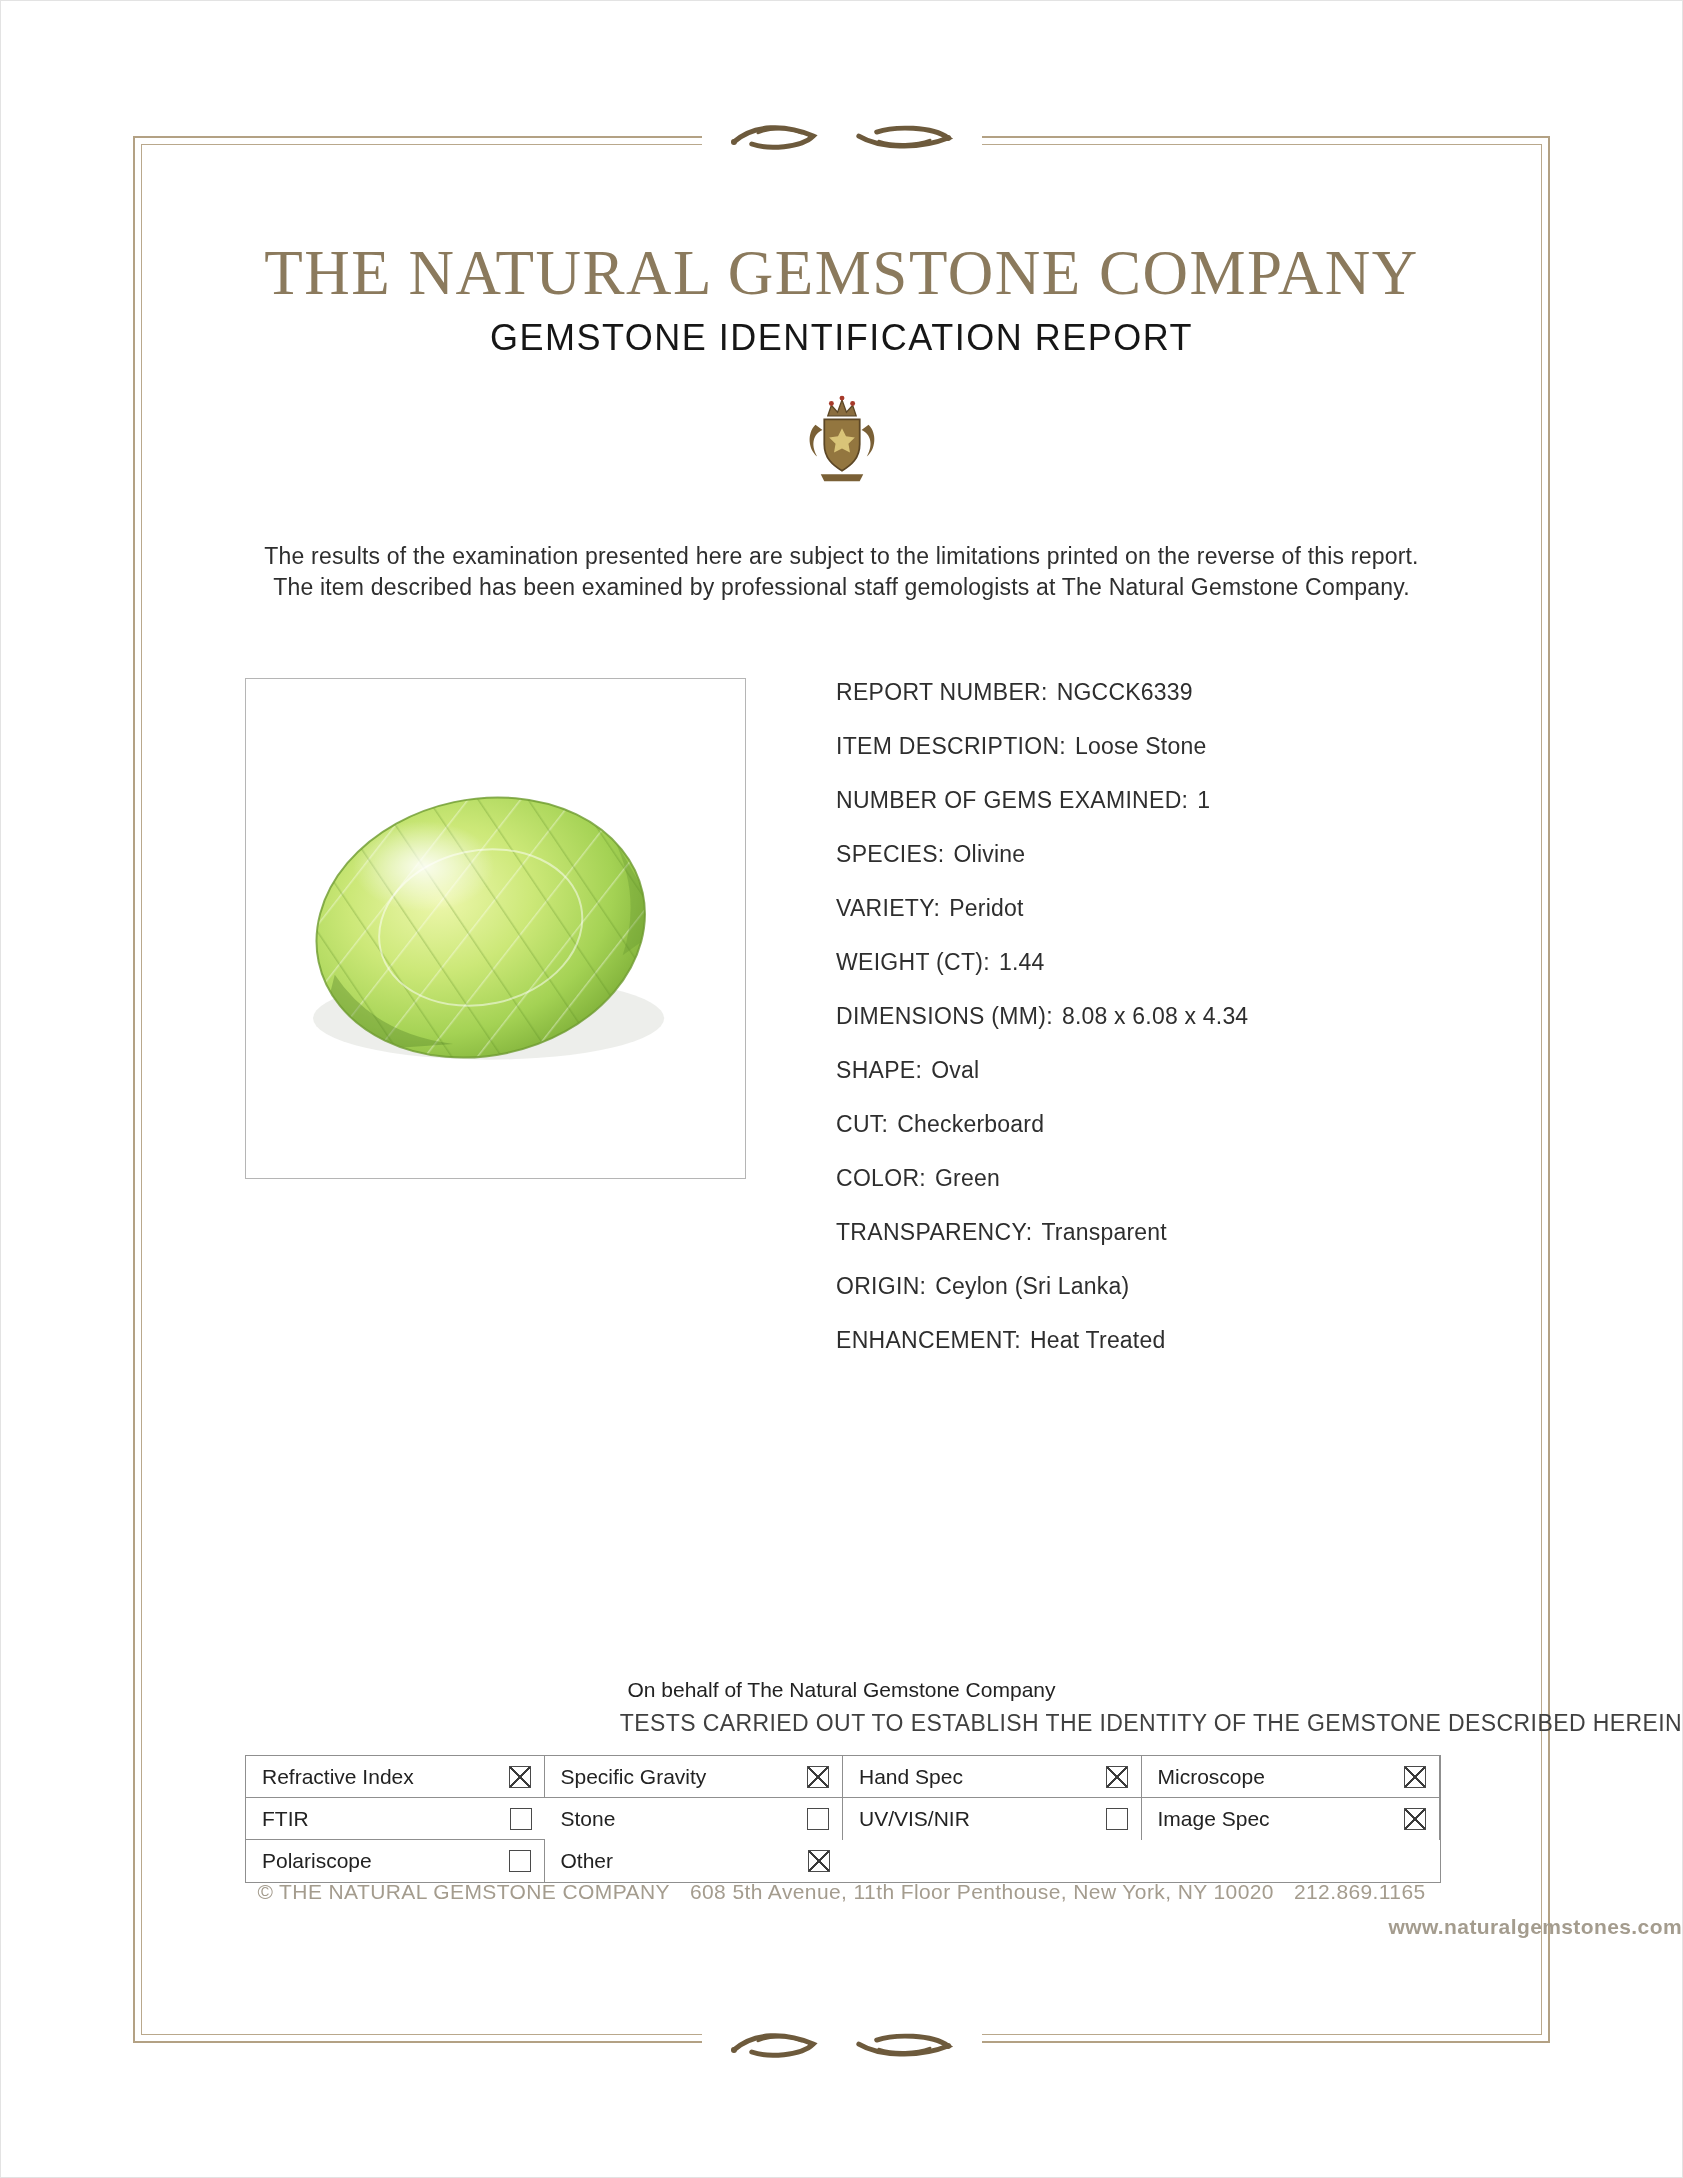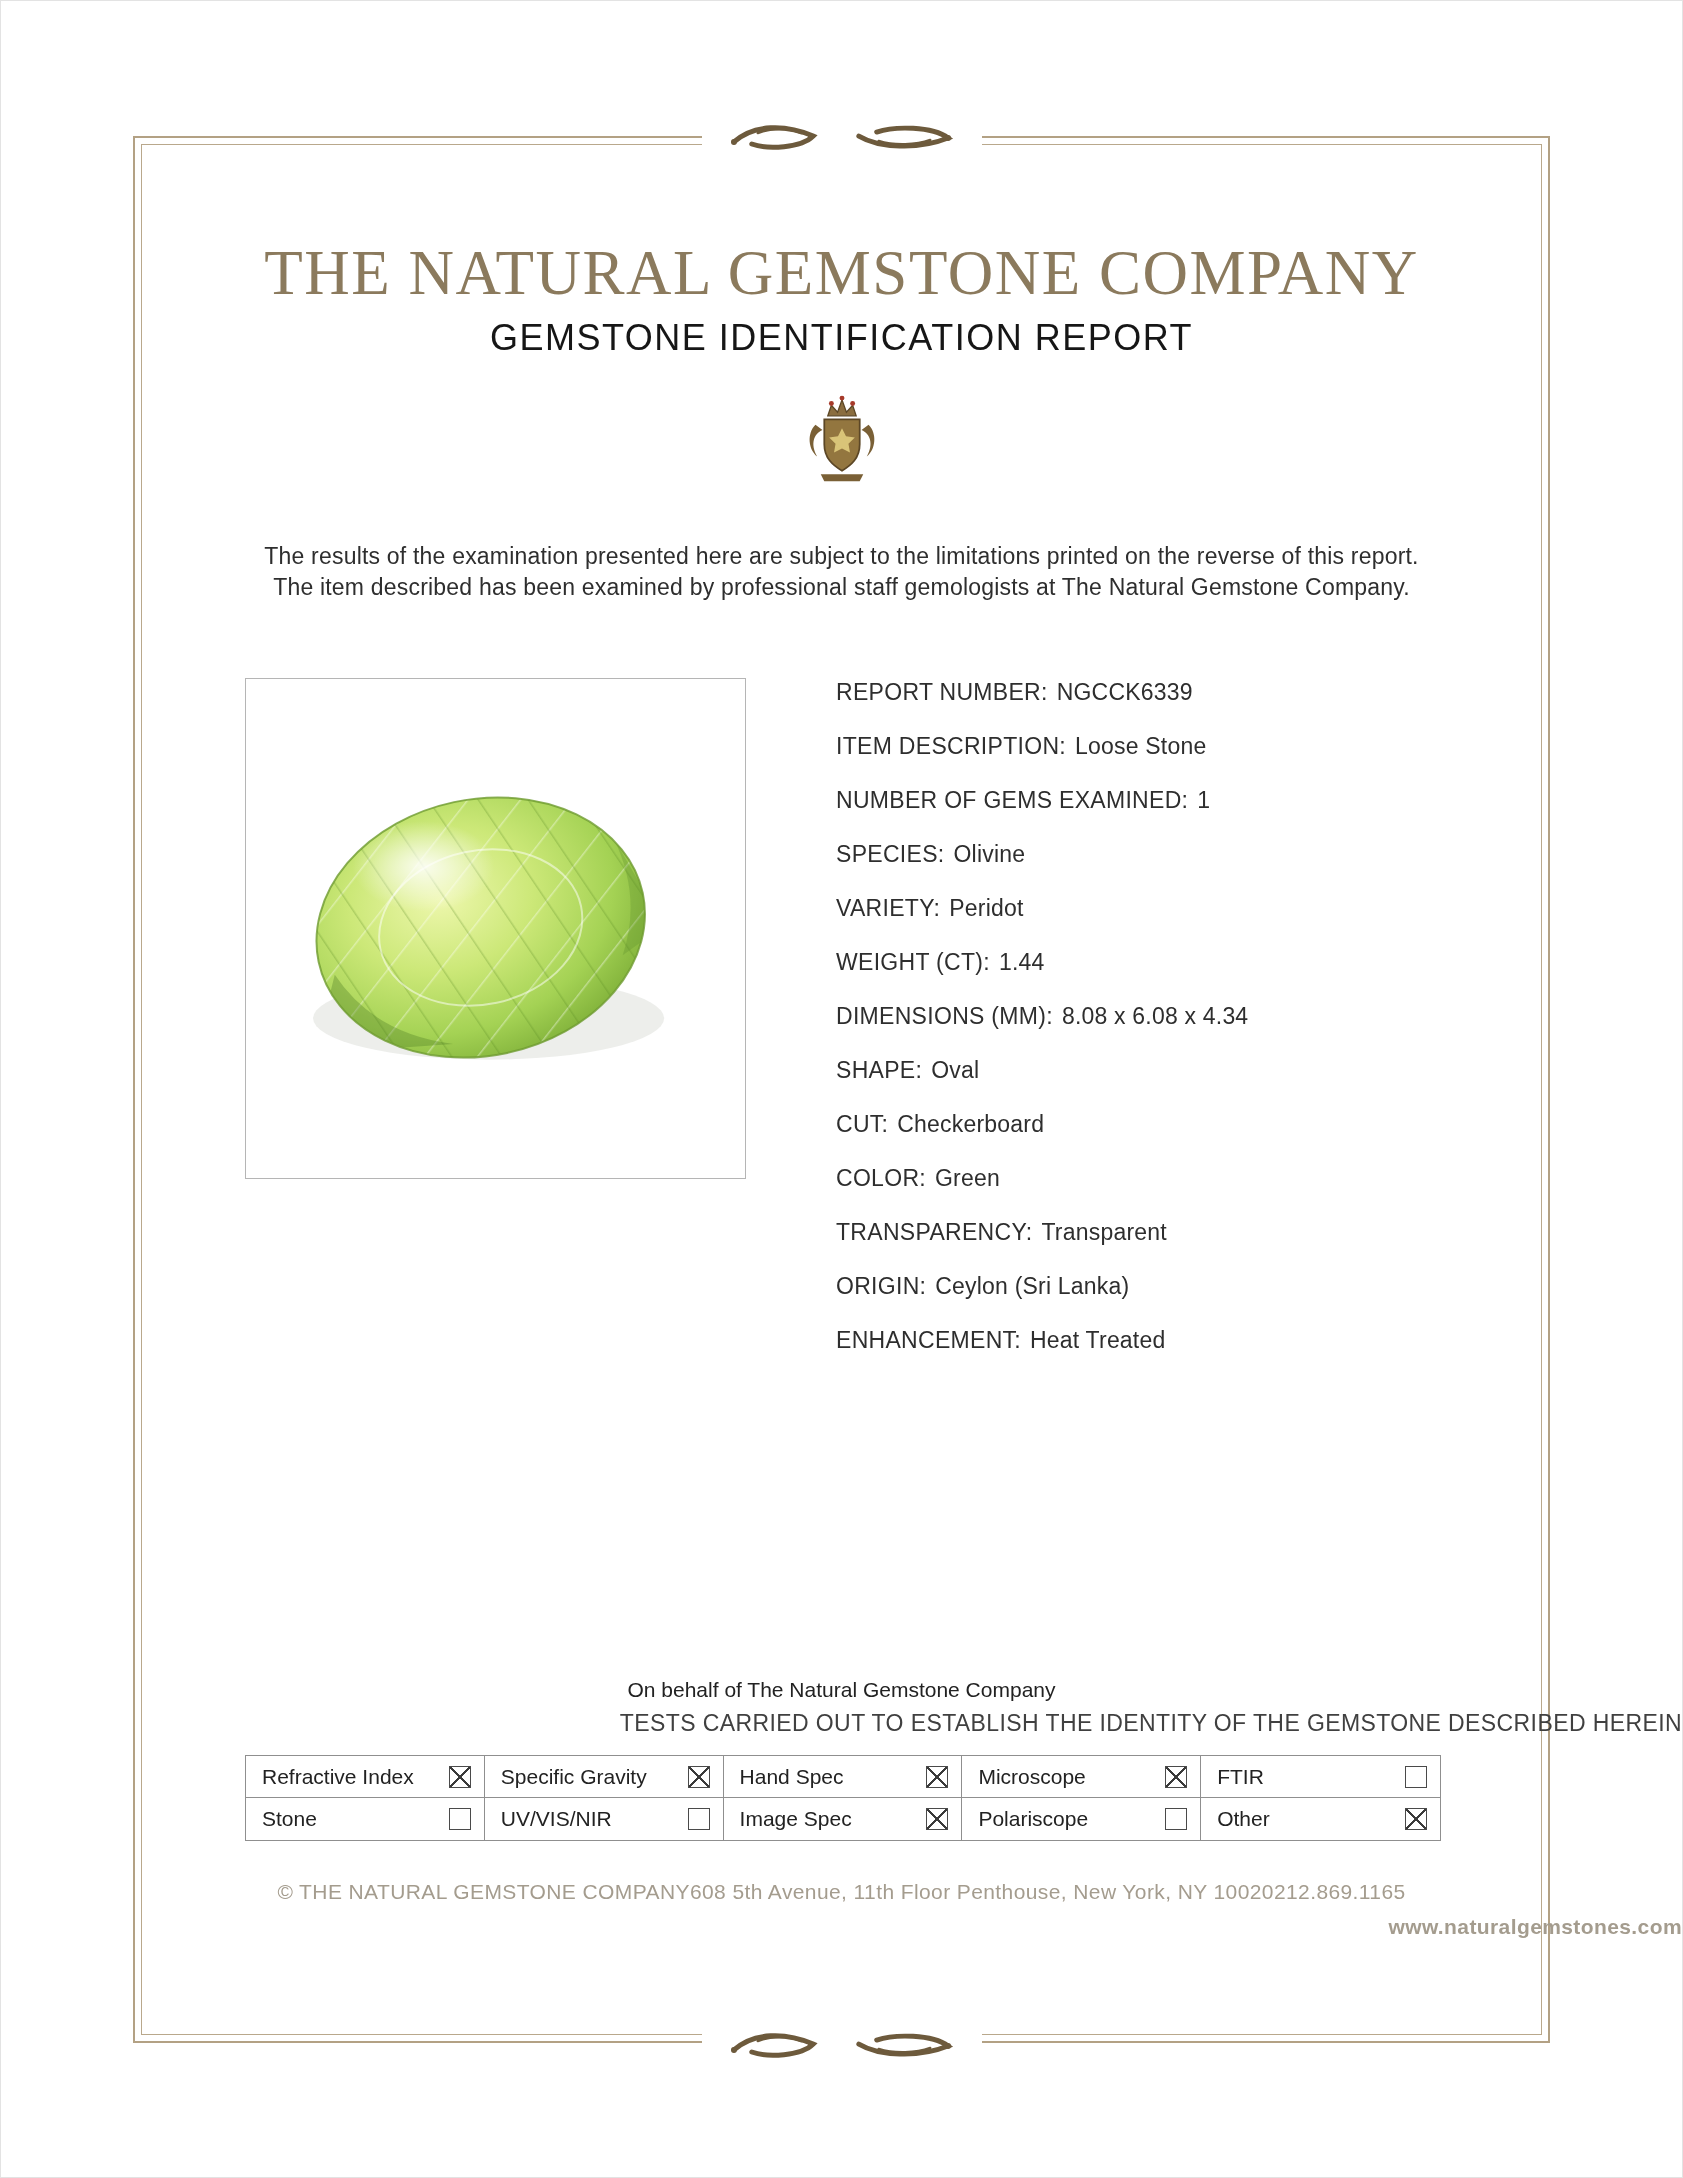--- a/index.html
+++ b/index.html
@@ -38,21 +38,21 @@
   
   .fields{position:absolute;left:835px;top:664px;}
   .field{height:54px;display:flex;align-items:center;font-size:23px;color:#2e2e2e;white-space:nowrap;}
   .flabel{letter-spacing:0.3px;margin-right:9px;}
   .fvalue{letter-spacing:0.2px;}
   
   .onbehalf{position:absolute;left:0;right:0;top:1677px;text-align:center;font-size:21px;color:#222;}
   .tests-heading{position:absolute;left:0;right:0;top:1709px;text-align:right;font-size:23px;letter-spacing:0.4px;color:#404040;}
   .tests-table{
     position:absolute;left:244px;top:1754px;width:1196px;
-    display:grid;grid-template-columns:repeat(5,1fr);
+    display:grid;grid-template-columns:repeat(4,1fr);
     border:1px solid #8f8f8f;box-sizing:border-box;background:#fff;
   }
   .cell{
     height:42px;display:flex;align-items:center;justify-content:space-between;
     padding:0 13px 0 16px;border-right:1px solid #8f8f8f;border-bottom:1px solid #8f8f8f;
     box-sizing:border-box;
   }
   .cell:nth-child(5n){border-right:none;}
   .cell:nth-child(n+6){border-bottom:none;}
   .tlabel{font-size:21px;color:#222;white-space:nowrap;}
@@ -60,21 +60,21 @@
     width:22px;height:22px;border:1.5px solid #4a4a4a;box-sizing:border-box;flex:0 0 auto;margin-left:10px;
     background:#fff;
   }
   .checkbox[data-checked="true"]{
     background:
       linear-gradient(to top right, transparent 46.5%, #3a3a3a 46.5%, #3a3a3a 53.5%, transparent 53.5%),
       linear-gradient(to bottom right, transparent 46.5%, #3a3a3a 46.5%, #3a3a3a 53.5%, transparent 53.5%);
   }
   
   .footer-contact{
-    position:absolute;left:0;right:0;top:1879px;display:flex;justify-content:center;
+    position:absolute;left:0;right:0;top:1879px;display:flex;justify-content:center;gap:20px;
     font-size:21px;color:#a49c8e;letter-spacing:0.4px;
   }
   .footer-site{
     position:absolute;left:0;right:0;top:1914px;text-align:right;
     font-size:21px;color:#a49c8e;letter-spacing:0.4px;font-weight:bold;
   }
 </style>
 </head>
 <body>
 

